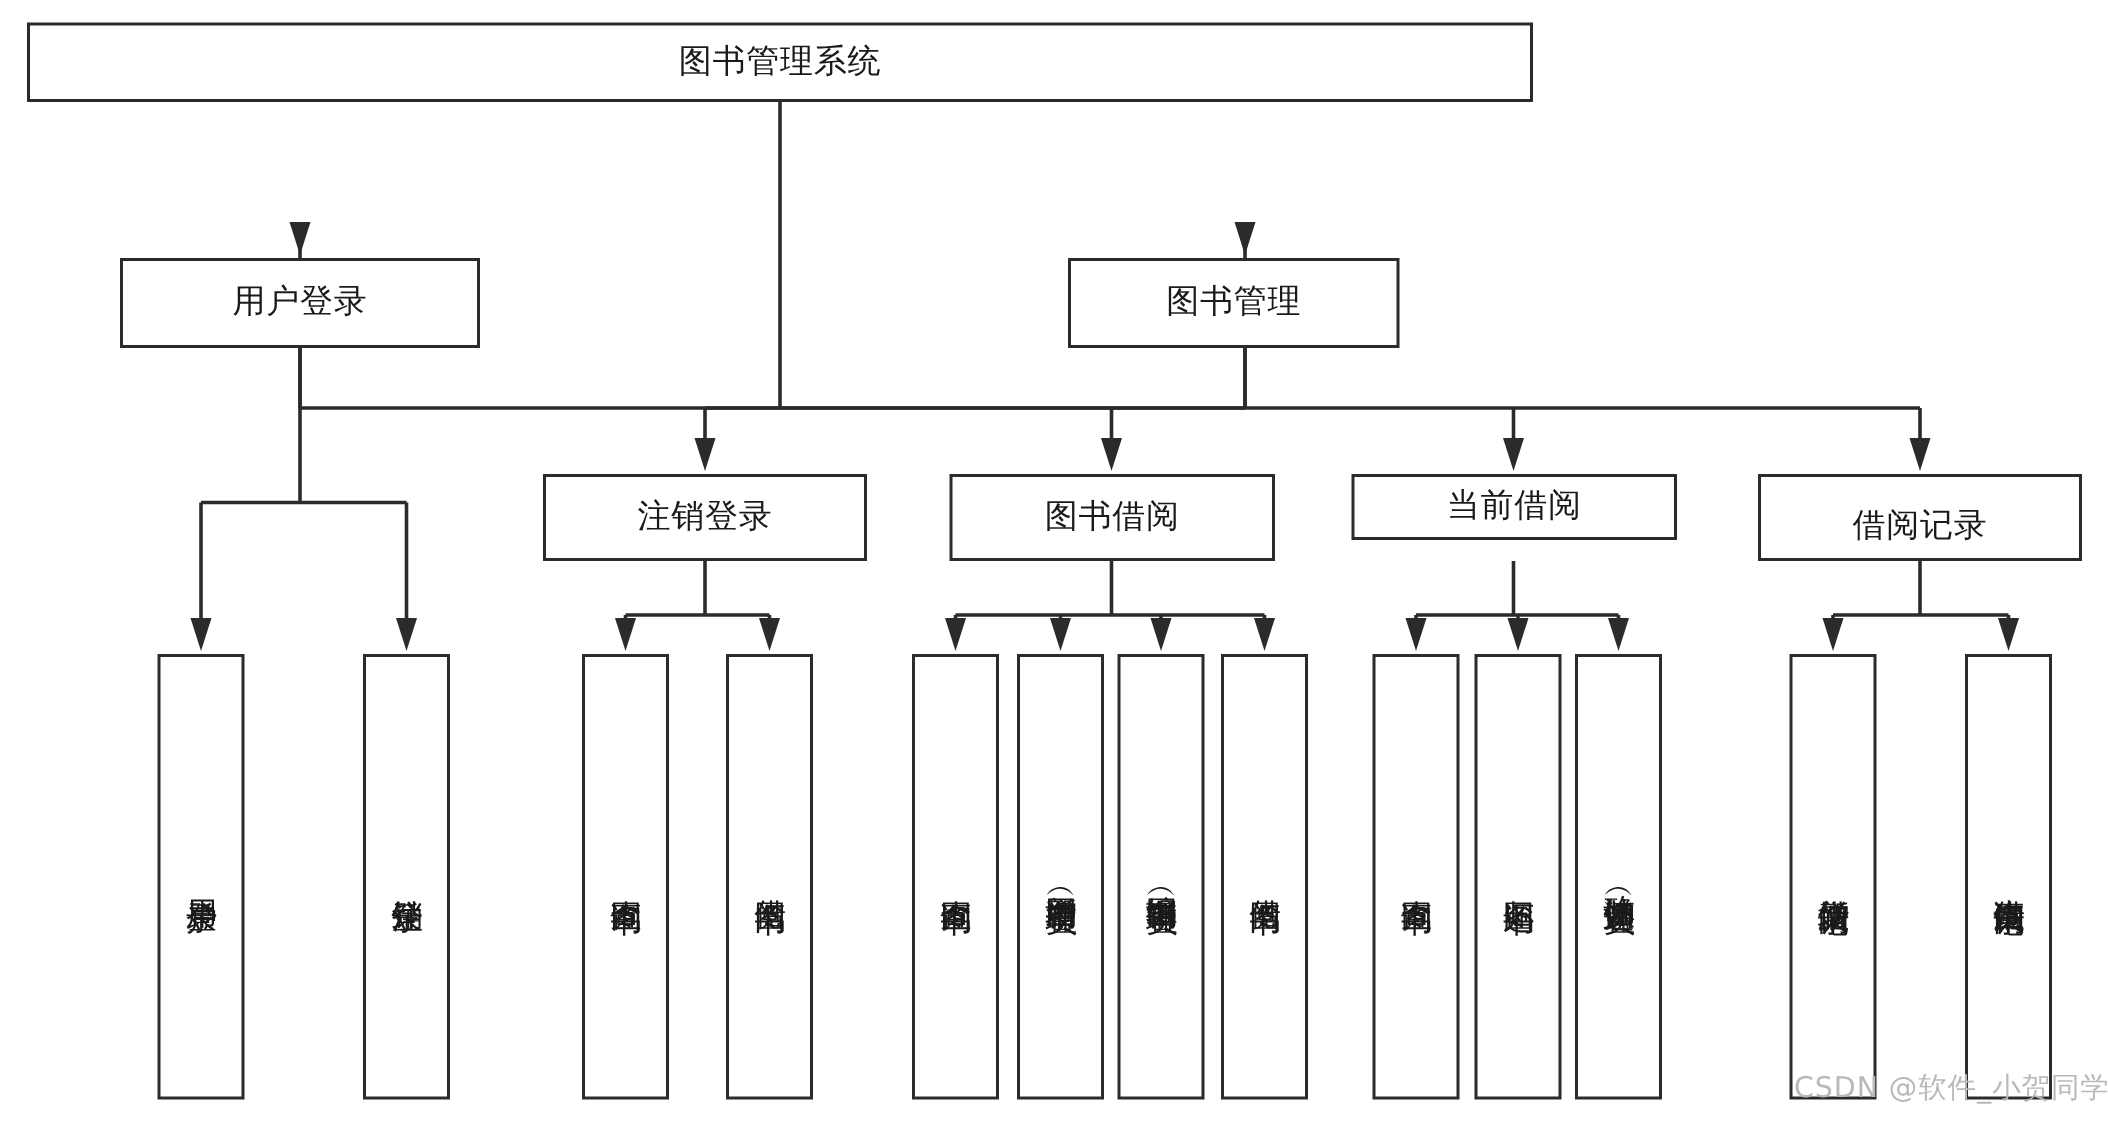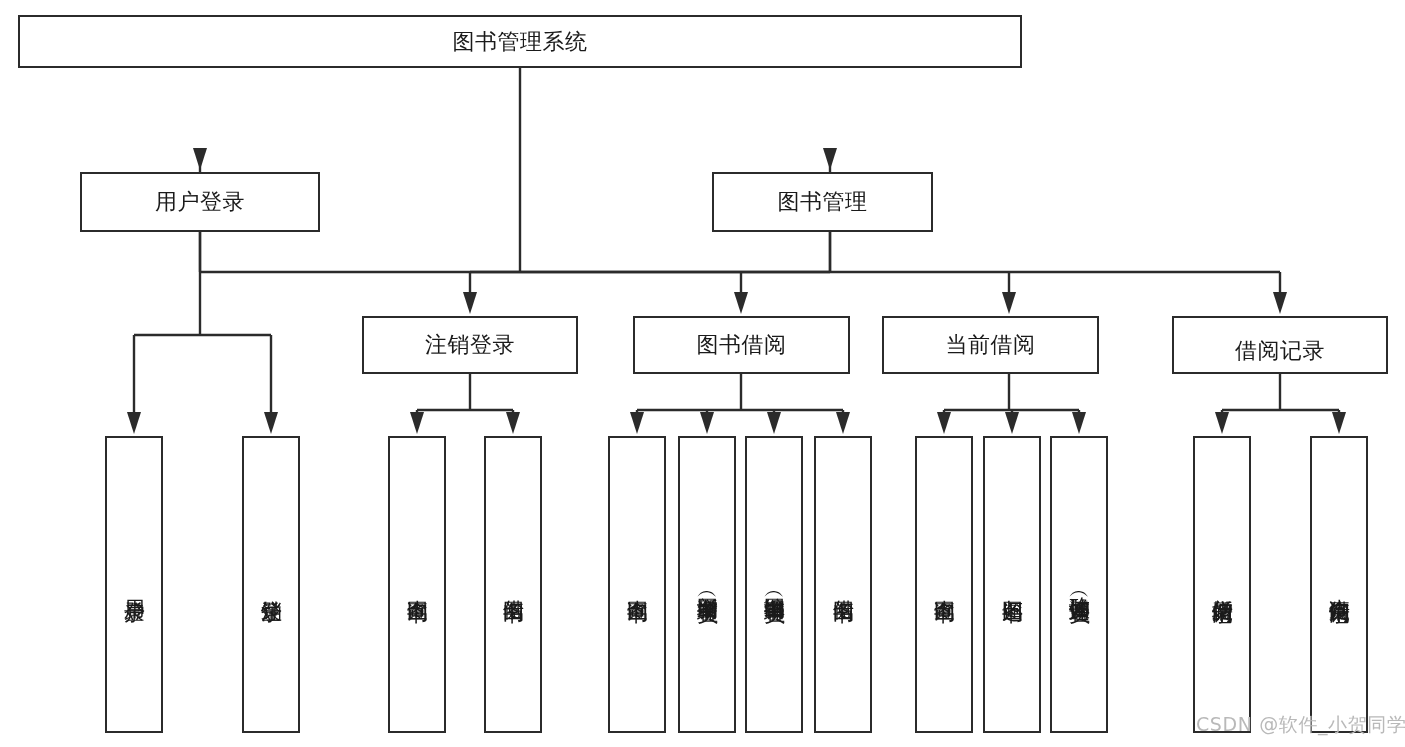--- a/index.html
+++ b/index.html
@@ -138,21 +138,21 @@
       </div>
       <div class="node-box" style="left: 712px; top: 172px; width: 221px; height: 60px; border-color: rgb(43, 43, 43); background: rgb(255, 255, 255);">
         <span class="node-label" style="color: rgb(26, 26, 26);">图书管理</span>
       </div>
       <div class="node-box" style="left: 362px; top: 316px; width: 216px; height: 58px; border-color: rgb(43, 43, 43); background: rgb(255, 255, 255);">
         <span class="node-label" style="color: rgb(26, 26, 26);">注销登录</span>
       </div>
       <div class="node-box" style="left: 633px; top: 316px; width: 217px; height: 58px; border-color: rgb(43, 43, 43); background: rgb(255, 255, 255);">
         <span class="node-label" style="color: rgb(26, 26, 26);">图书借阅</span>
       </div>
-      <div class="node-box" style="left: 882px; top: 316px; width: 217px; height: 58px; border-color: rgb(43, 43, 43); background: rgb(255, 255, 255);">
+      <div class="node-box" style="left: 901px; top: 316px; width: 217px; height: 44px; border-color: rgb(43, 43, 43); background: rgb(255, 255, 255);">
         <span class="node-label" style="color: rgb(26, 26, 26);">当前借阅</span>
       </div>
       <div class="node-box" style="left: 1172px; top: 316px; width: 216px; height: 58px; border-color: rgb(43, 43, 43); background: rgb(255, 255, 255);">
         <span class="node-label" style="color: rgb(26, 26, 26); margin-top: 12px;">借阅记录</span>
       </div>
       <div class="node-box vertical" style="left: 105px; top: 436px; width: 58px; height: 297px; border-color: rgb(43, 43, 43); background: rgb(255, 255, 255);">
         <span class="node-label" style="color: rgb(26, 26, 26);">用户登录</span>
       </div>
       <div class="node-box vertical" style="left: 242px; top: 436px; width: 58px; height: 297px; border-color: rgb(43, 43, 43); background: rgb(255, 255, 255);">
         <span class="node-label" style="color: rgb(26, 26, 26);">注销登录</span>

